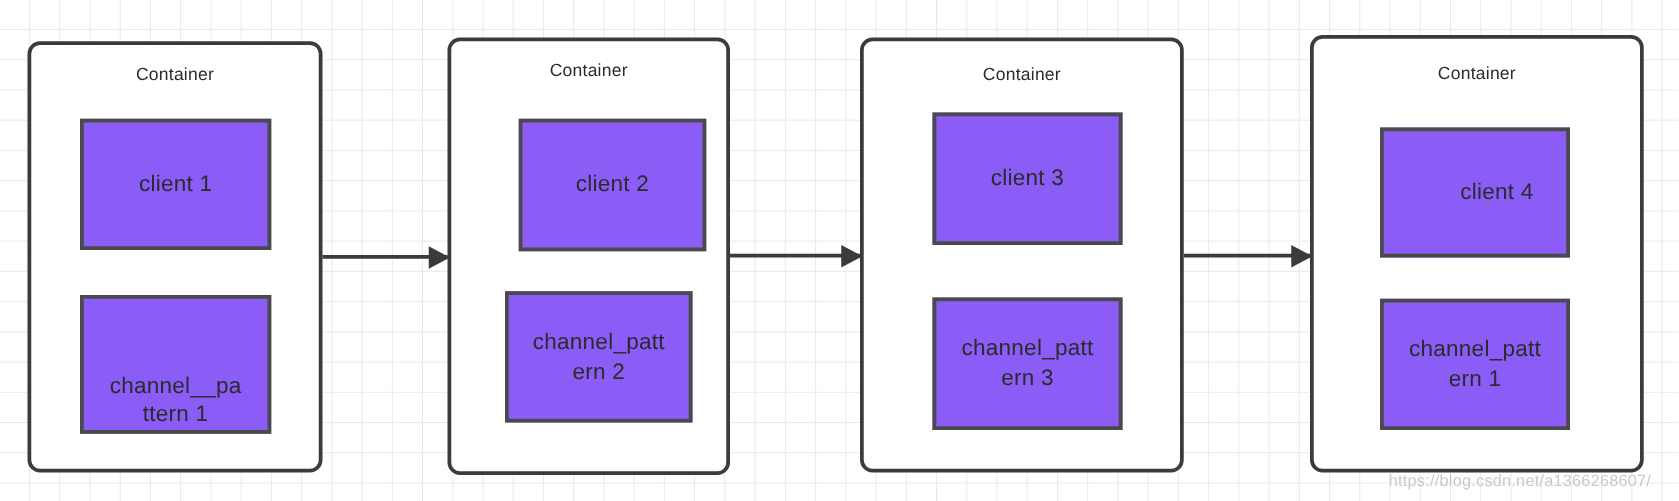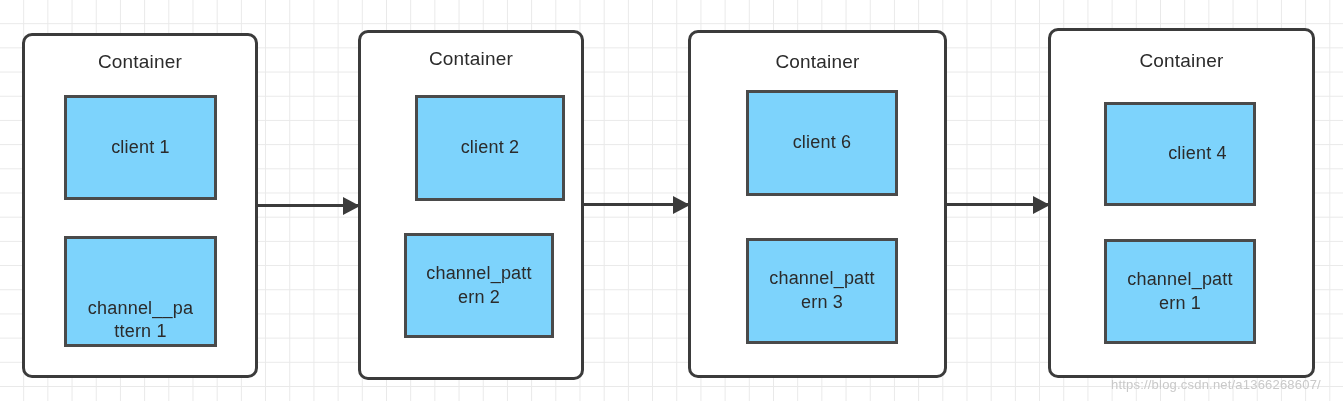--- a/index.html
+++ b/index.html
@@ -27,31 +27,31 @@
     box-sizing: border-box;
     background: #ffffff;
     border: 3px solid #3b3b3b;
     border-radius: 10px;
   }
   .container-title {
     position: absolute;
     left: 0;
     right: 0;
     text-align: center;
-    font-size: 19px;
+    font-size: 14px;
     color: #2b2b2b;
     letter-spacing: 0.2px;
     white-space: nowrap;
   }
 
   
   .inner-box {
     position: absolute;
     box-sizing: border-box;
-    background: #7dd3fc;
+    background: #8b5cf6;
     border: 3px solid #4a4a4a;
     display: flex;
     align-items: center;
     justify-content: center;
     text-align: center;
   }
   .inner-label {
     font-size: 18px;
     color: #2b2b2b;
     line-height: 1.32;
@@ -112,21 +112,21 @@
     </div>
     <div class="inner-box" style="left:43px; top:200px; width:150px; height:105px;">
       <span class="inner-label">channel_patt
 ern 2</span>
     </div>
   </div>
 
   <div class="container-box" style="left:688px; top:30px; width:259px; height:348px;">
     <div class="container-title" style="top:18px;">Container</div>
     <div class="inner-box" style="left:55px; top:57px; width:152px; height:106px;">
-      <span class="inner-label">client 6</span>
+      <span class="inner-label">client 3</span>
     </div>
     <div class="inner-box" style="left:55px; top:205px; width:152px; height:106px;">
       <span class="inner-label">channel_patt
 ern 3</span>
     </div>
   </div>
 
   <div class="container-box" style="left:1048px; top:28px; width:267px; height:350px;">
     <div class="container-title" style="top:19px;">Container</div>
     <div class="inner-box" style="left:53px; top:71px; width:152px; height:104px;padding-left:35px;">

